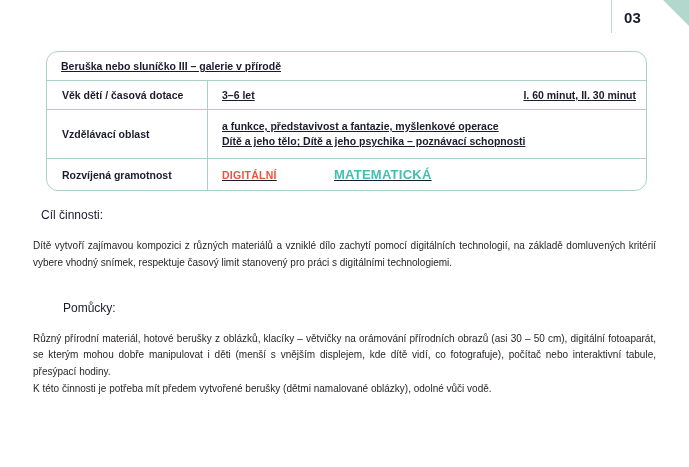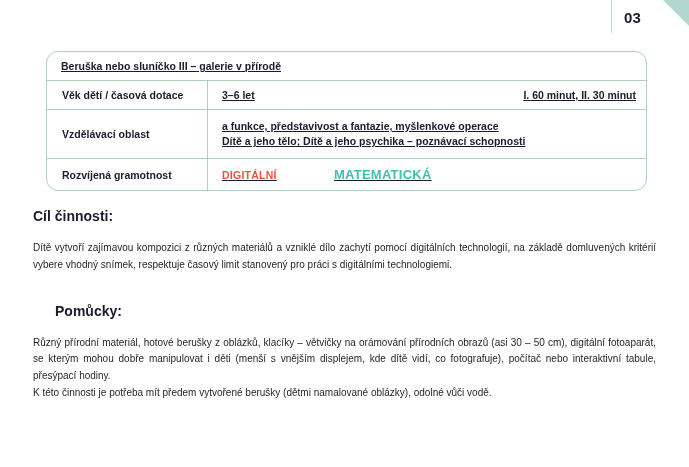--- a/index.html
+++ b/index.html
@@ -131,24 +131,24 @@
   }
 
   
   .content {
     position: absolute;
     left: 33px;
     top: 208px;
     width: 623px;
   }
   .section-heading {
-    font-size: 14px;
-    font-weight: bold;
-    color: #1b1b2f;
-    margin: 0 0 16px 0;
+    font-size: 12px;
+    font-weight: normal;
+    color: #1b1b2f;
+    margin: 0 0 16px 8px;
   }
   .section-heading.spaced-top { margin-top: 29px; padding-left: 22px; }
 
   .body-paragraph {
     font-size: 10px;
     line-height: 1.68;
     color: #231f20;
     text-align: justify;
     margin: 0;
   }

